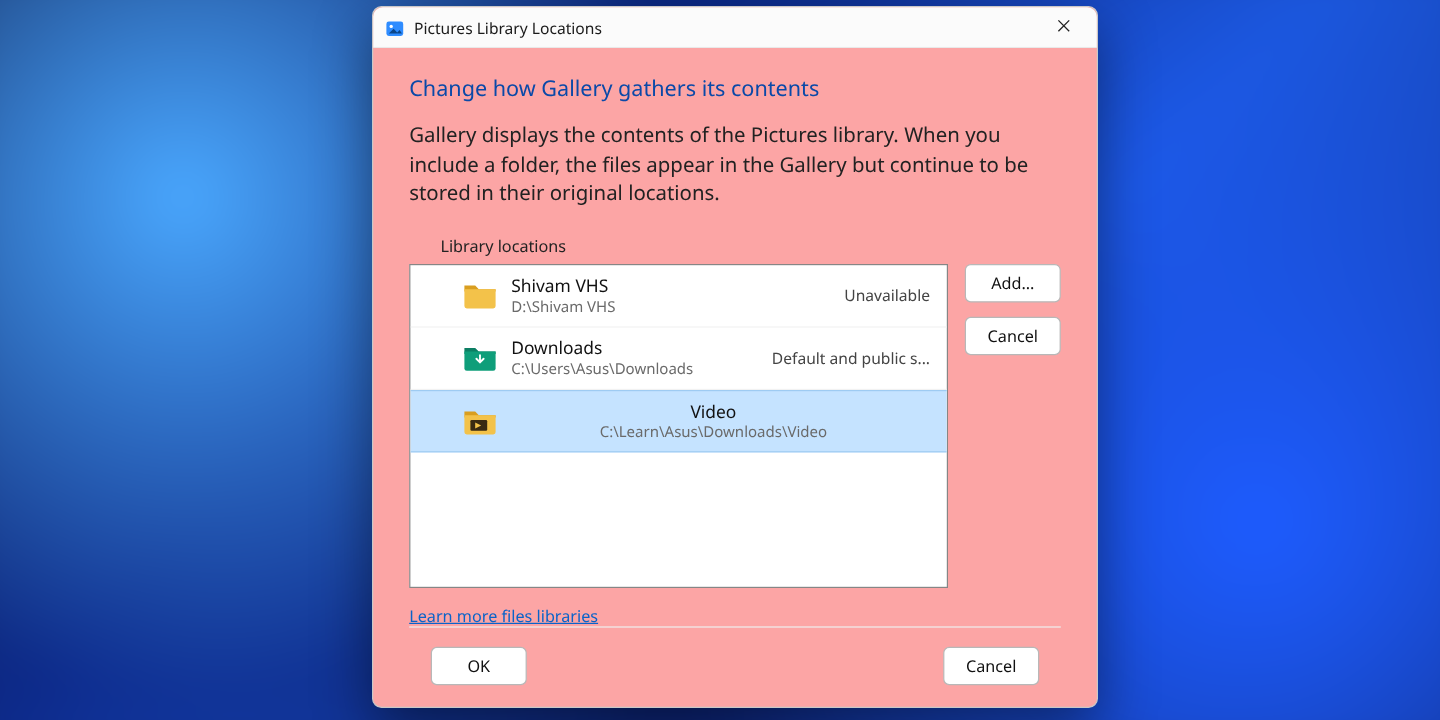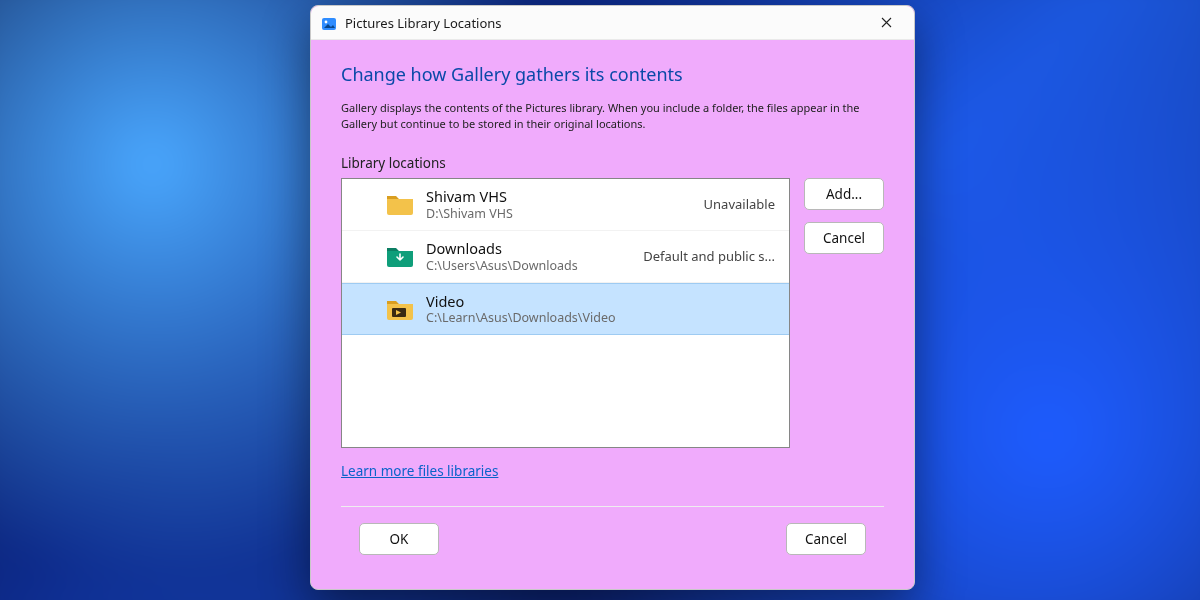--- a/index.html
+++ b/index.html
@@ -18,21 +18,21 @@
         radial-gradient(circle at 85% 70%, #1e5cff 0%, rgba(30,92,255,0) 45%),
         radial-gradient(circle at 50% 90%, #0b1e6b 0%, rgba(11,30,107,0) 60%),
         linear-gradient(135deg, #0a1644 0%, #0d2a8a 35%, #1b56d6 60%, #0a1a55 100%);
       filter: blur(18px);
     }
 
     .window {
       position: absolute;
       left: 310px; top: 5px;
       width: 605px; height: 585px;
-      background: #f0abfc;
+      background: #fca5a5;
       border: 1px solid #c8c8c8;
       border-radius: 8px;
       box-shadow: 0 18px 48px rgba(0,0,0,.45);
       display: flex; flex-direction: column;
     }
     .titlebar {
       height: 34px; flex: 0 0 34px;
       display: flex; align-items: center;
       padding: 0 6px 0 10px;
       border-bottom: 1px solid #e9e9e9;
@@ -42,41 +42,41 @@
     .titlebar .ico { width: 16px; height: 16px; margin-right: 8px; }
     .titlebar .ttl { font-size: 13px; color: #1b1b1b; }
     .titlebar .spacer { flex: 1; }
     .closebtn {
       width: 44px; height: 100%; display:flex; align-items:center; justify-content:center;
       font-size: 14px; color:#222; border-radius: 0 8px 0 0;
     }
 
     .content { flex: 1; padding: 22px 30px 16px 30px; display:flex; flex-direction:column; }
     .heading { color: #0a49a8; font-size: 18px; font-weight: 400; margin-bottom: 14px; }
-    .desc { font-size: 11px; color: #222; line-height: 1.45; max-width: 530px; margin-bottom: 22px; }
-    .list-label { font-size: 13.5px; color: #222; margin-bottom: 6px; }
+    .desc { font-size: 17px; color: #222; line-height: 1.45; max-width: 530px; margin-bottom: 22px; }
+    .list-label { font-size: 13.5px; color: #222; margin-bottom: 6px; margin-left: 26px; }
 
     .mid { display:flex; gap: 14px; }
     .listbox {
       width: 460px; height: 270px;
       border: 1px solid #868686;
       background: #fff;
       overflow: hidden;
     }
     .sidebtns { display:flex; flex-direction:column; gap:12px; }
 
     .row {
       display:flex; align-items:center;
       height: 52px;
       padding: 0 14px 0 44px;
       gap: 12px;
       border-bottom: 1px solid #f2f2f2;
       cursor: default;
     }
-    .row:last-of-type { border-bottom: none; }
+    .row:last-of-type { border-bottom: none; text-align: center; }
     .row.selected { background:#c5e3ff; border-top:1px solid #9ecbf2; border-bottom:1px solid #9ecbf2; }
     .row .fico { width: 28px; height: 24px; flex: 0 0 28px; }
     .row .txt { flex: 1; min-width: 0; }
     .row .name { font-size: 14.5px; color:#111; line-height:1.2; }
     .row .path { font-size: 12.5px; color:#6a6a6a; line-height:1.2; white-space:nowrap; overflow:hidden; text-overflow:ellipsis; }
     .row .status { font-size: 13px; color:#444; white-space:nowrap; overflow:hidden; text-overflow:ellipsis; max-width:145px; }
 
     .btn {
       min-width: 80px; height: 32px; padding: 0 16px;
       font-size: 13.5px; color:#111;

